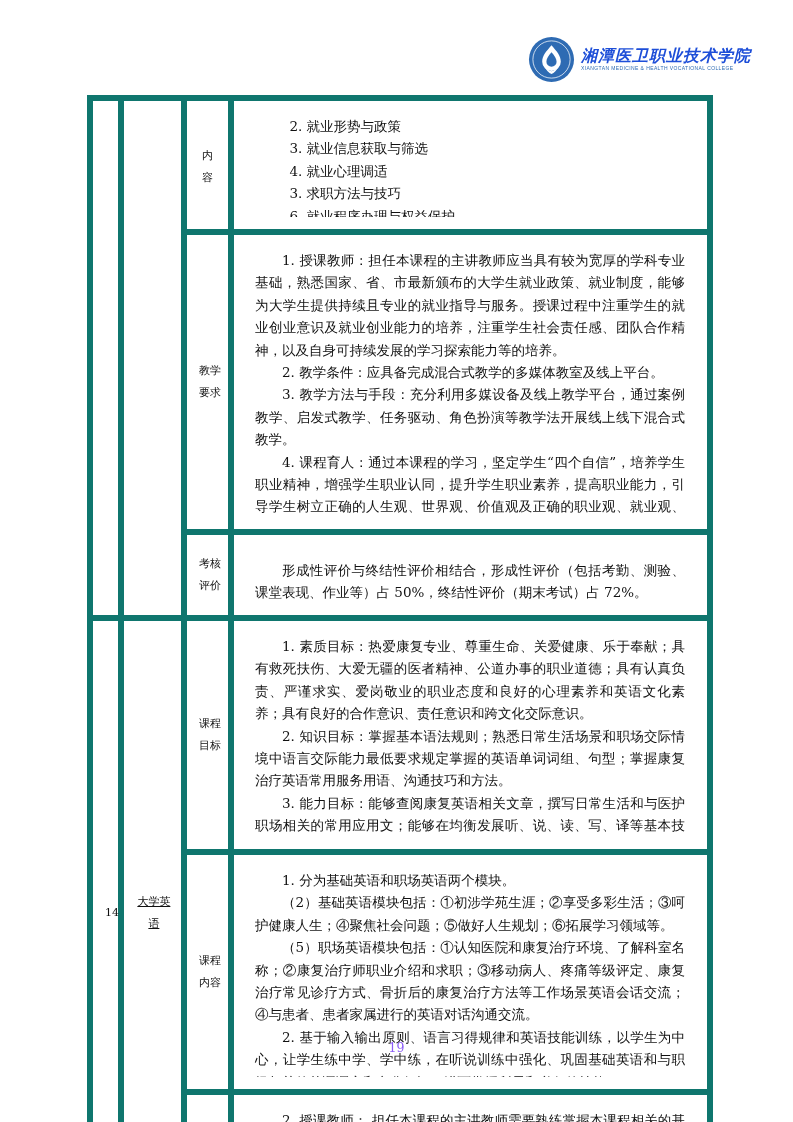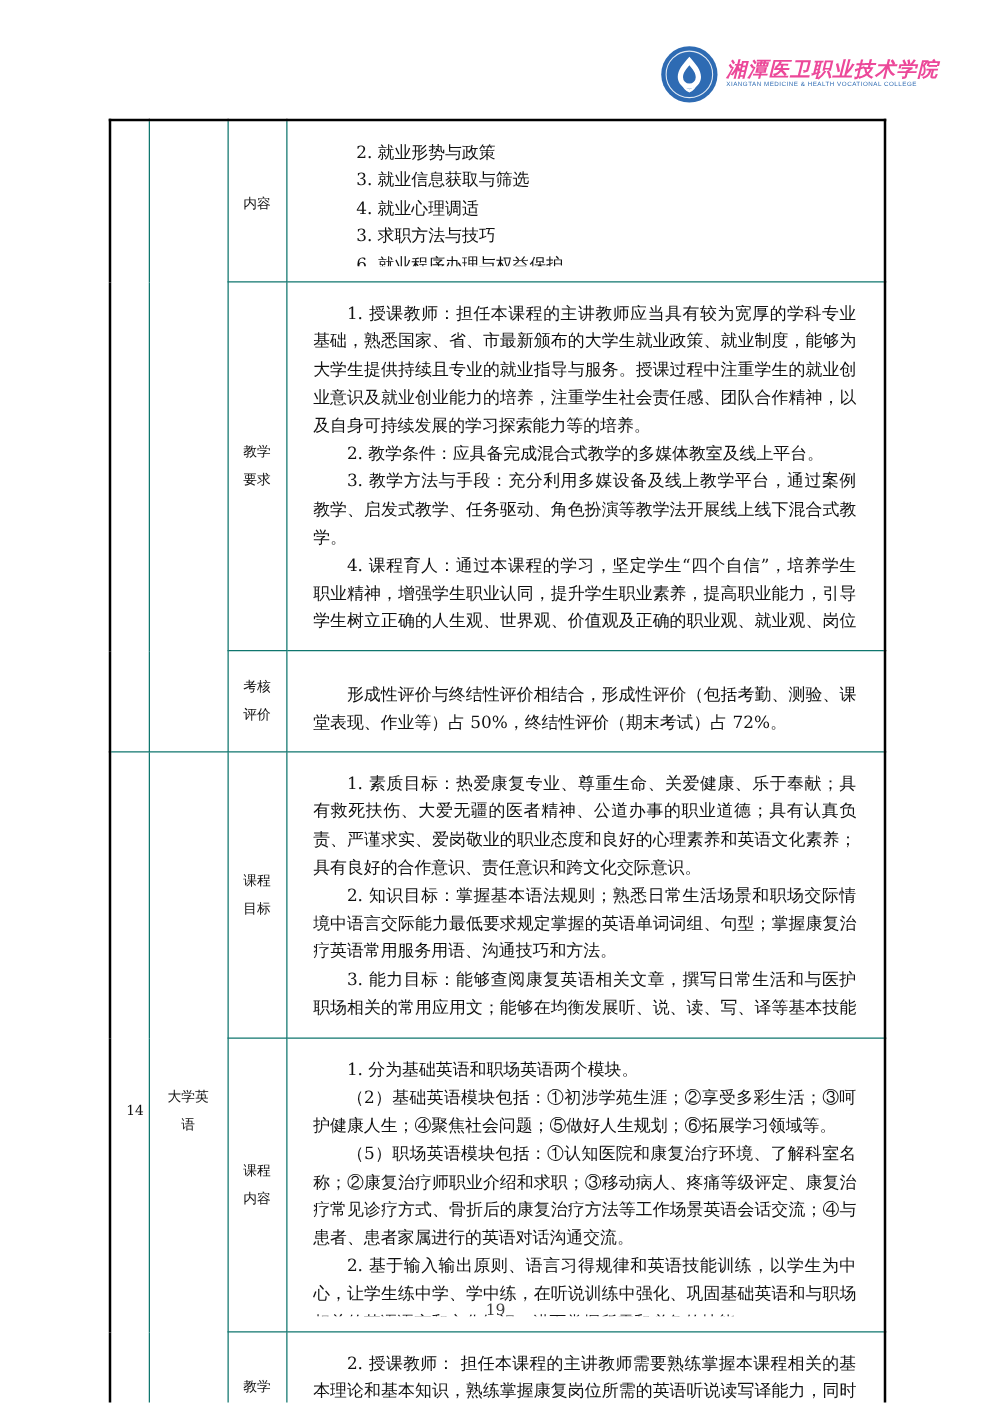--- a/index.html
+++ b/index.html
@@ -13,48 +13,48 @@
   }
 
   
   .header-logo {
     position:absolute; top:36px; left:528px;
     display:flex; align-items:center; gap:6px;
   }
   .emblem { width:47px; height:47px; flex:0 0 auto; }
   .logo-text { display:flex; flex-direction:column; justify-content:center; }
   .logo-zh {
-    color:#ec4899; font-weight:bold; font-style:italic;
+    color:#1d4ed8; font-weight:bold; font-style:italic;
     font-size:16px; line-height:18px; letter-spacing:1px; white-space:nowrap;
   }
   .logo-en {
     color:#2e6bb3; font-size:5px; line-height:7px; letter-spacing:0.4px;
     white-space:nowrap; font-family:"Liberation Sans","DejaVu Sans",sans-serif;
   }
 
   
   table.syllabus {
     position:absolute; left:87px; top:95px;
     width:620px; border-collapse:collapse; table-layout:fixed;
     border:2px solid #000;
   }
-  table.syllabus td { border:1px solid #0f766e; padding:12px; vertical-align:middle; }
+  table.syllabus td { border:6px solid #0f766e; padding:12px; vertical-align:middle; }
 
   col.c-num    { width:31px; }
   col.c-course { width:63px; }
   col.c-label  { width:47px; }
   col.c-body   { width:479px; }
 
   .num-cell, .course-cell, .label-cell {
     text-align:center; font-size:11px; line-height:22px;
   }
   .label-top { vertical-align:top; }
   .label-top .lblbox { padding-top:4px; }
   .lbl2 { display:inline-block; width:2.15em; line-break:anywhere; word-break:break-all; text-align:left; }
-  .course-wrap { display:inline-block; width:3.25em; line-break:anywhere; word-break:break-all; text-align:center; }
+  .course-wrap { display:inline-block; width:3.25em; line-break:anywhere; word-break:break-all; text-align:center;text-decoration:underline; }
 
   .content-cell { vertical-align:top; }
   .cellbox {
     overflow:hidden;
     padding:2px 10px 0 9px;
     font-size:13.5px; line-height:22.4px;
     text-align:justify;
   }
   .cellbox p { margin:0; text-indent:2em; }
   .cellbox .list-line { margin:0 0 0 2.55em; text-indent:0; }
@@ -62,21 +62,21 @@
   .h-a1 { height:102px; }
   .h-a2 { height:268px; }
   .h-a3 { height:44px;margin-top:10px; }
   .h-b1 { height:202px; }
   .h-b2 { height:208px; }
   .h-b3 { height:84px; }
 
   
   .page-number {
     position:absolute; left:0; top:1040px; width:793px;
-    text-align:center; font-size:12.5px; color:#404040;
+    text-align:center; font-size:12.5px; color:#8b5cf6;
   }
 </style>
 </head>
 <body>
 
 <div class="header-logo">
   <svg class="emblem" viewBox="0 0 48 48">
     <circle cx="24" cy="24" r="23" fill="#2e6bb3"></circle>
     <circle cx="24" cy="24" r="19" fill="none" stroke="#ffffff" stroke-width="0.9" opacity="0.85"></circle>
     <path fill="#ffffff" d="M24 9.5 C29.5 16 33.5 20 33.5 26.2 a9.5 9.5 0 0 1 -19 0 C14.5 20 18.5 16 24 9.5 z"></path>

